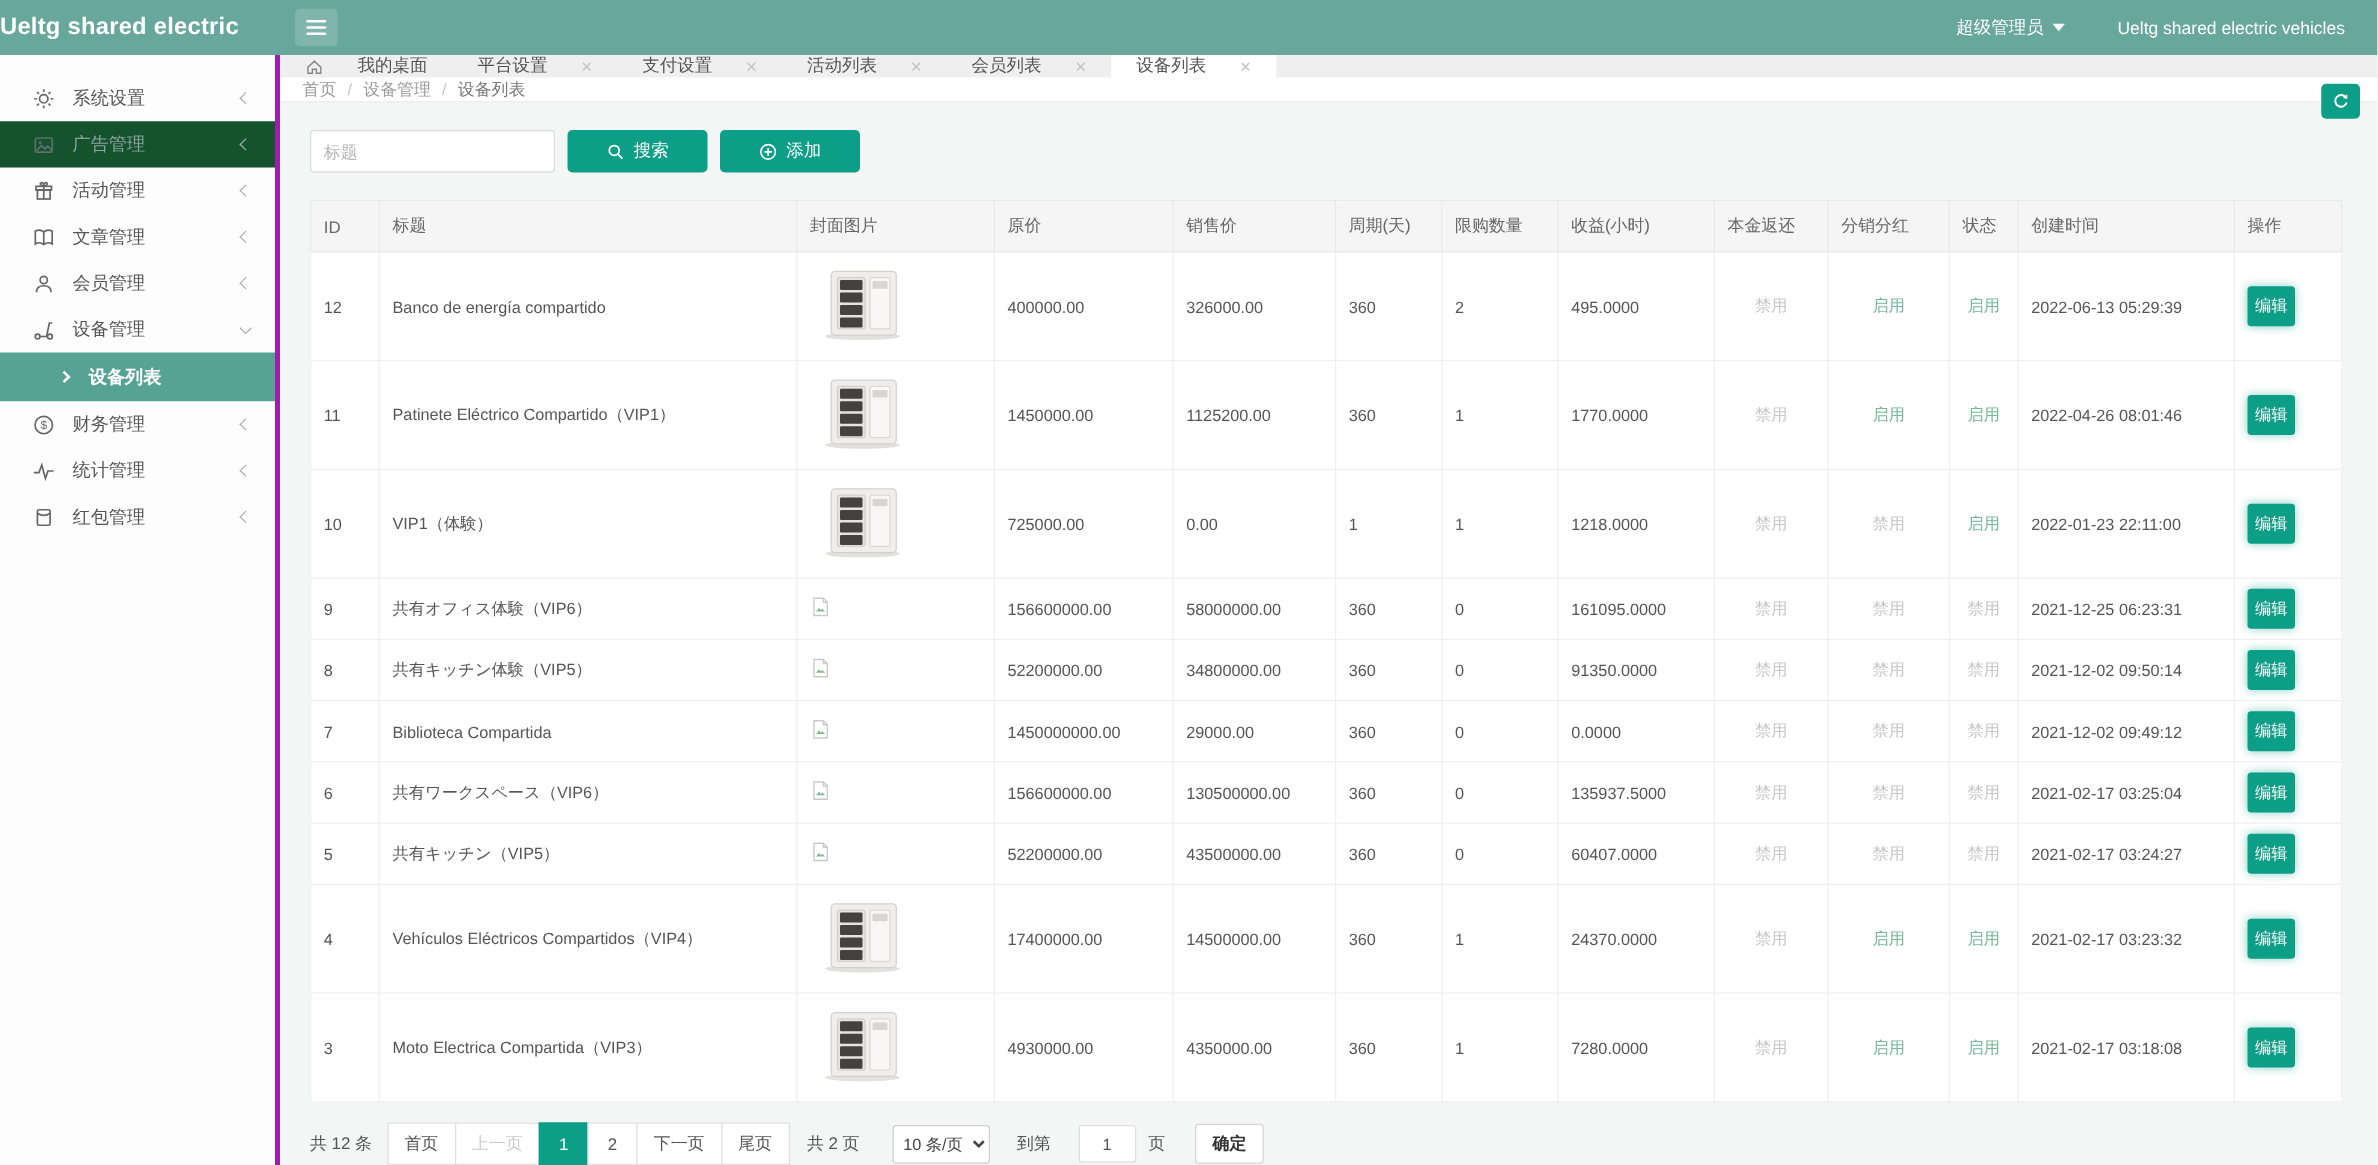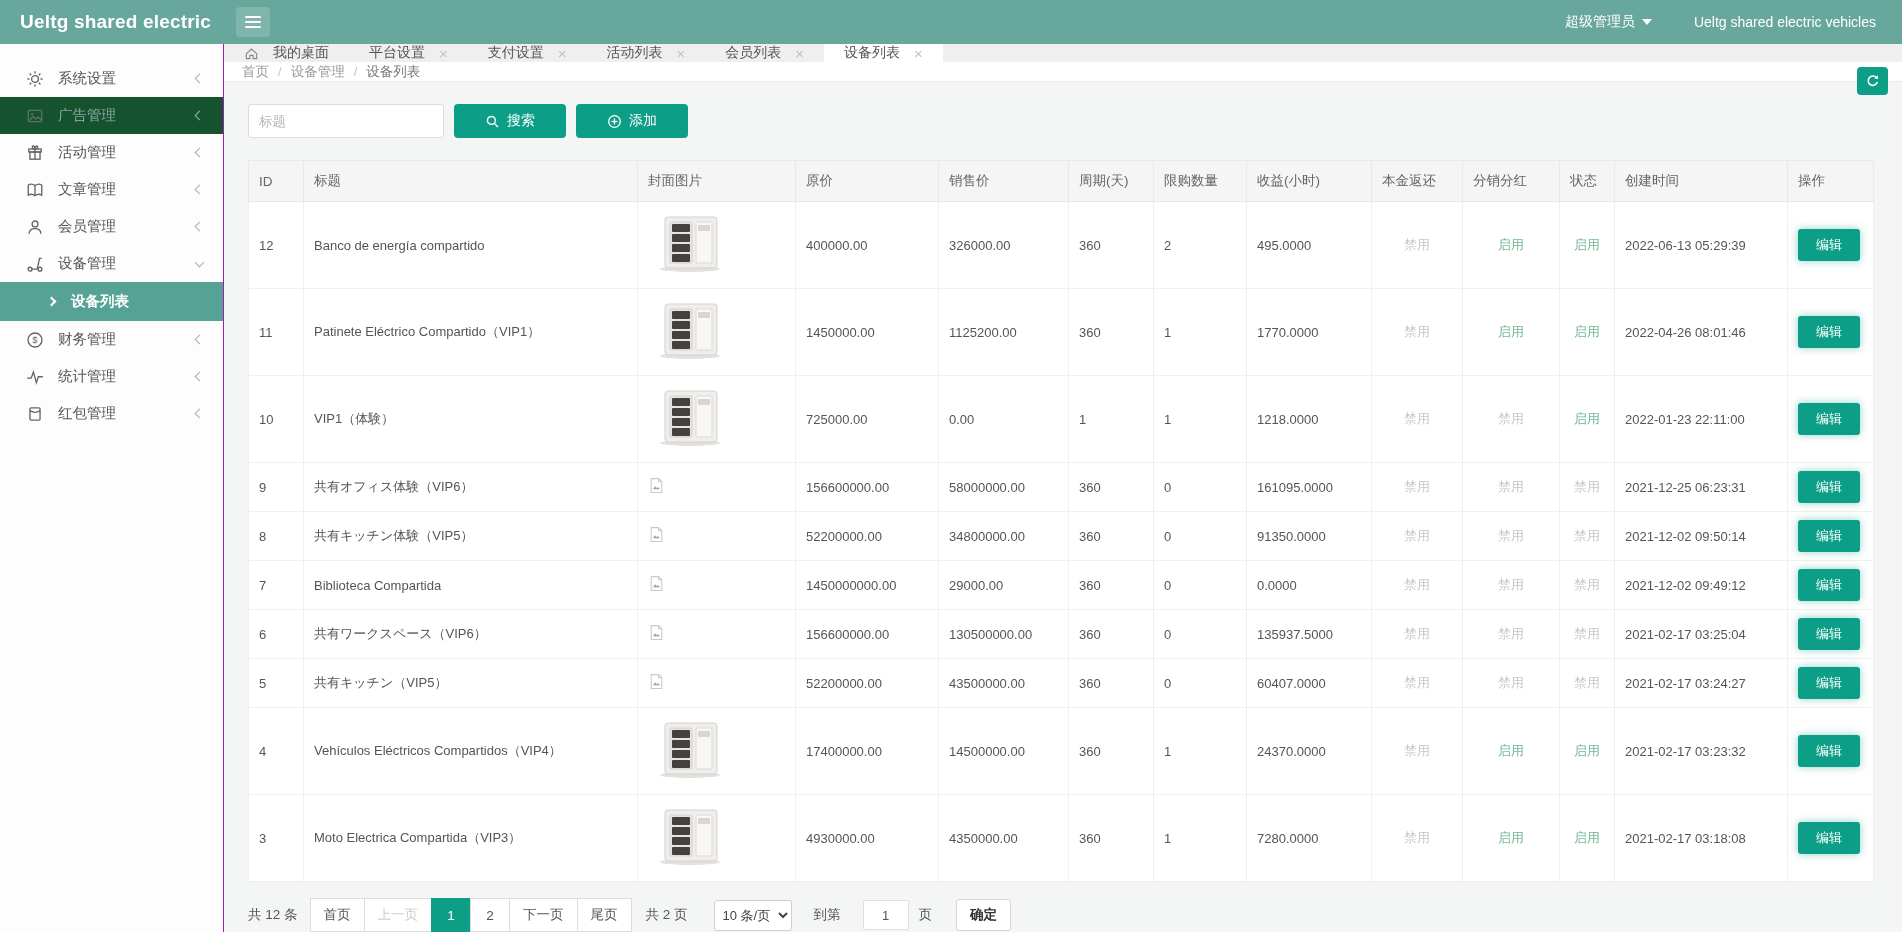--- a/index.html
+++ b/index.html
@@ -1,52 +1,52 @@
 <!DOCTYPE html>
 <html><head>
 <meta charset="utf-8">
 <style>
   * { box-sizing: border-box; margin: 0; padding: 0; }
   html,body { width:1902px; height:932px; overflow:hidden;
     font-family:"Liberation Sans","DejaVu Sans",sans-serif; background:#f4f5f5; }
 
   
   .topbar { height:44px; background:#68a79b; display:flex; align-items:center; color:#fff; }
-  .brand { width:224px; padding-left:20px; font-size:19px; font-weight:600; letter-spacing:.2px; }
+  .brand { width:224px; font-size:19px; font-weight:600; letter-spacing:.2px; }
   .hamburger { margin-left:12px; width:34px; height:30px; border-radius:4px;
     background:rgba(255,255,255,.16); display:flex; align-items:center; justify-content:center; cursor:pointer; }
   .hamburger .bars { width:16px; }
   .hamburger .bars span { display:block; height:2px; background:#fff; margin:3px 0; border-radius:1px; }
   .topbar .spacer { flex:1; }
   .admin { font-size:14px; display:flex; align-items:center; gap:7px; margin-right:42px; cursor:pointer; }
   .caret { width:0; height:0; border-left:5px solid transparent; border-right:5px solid transparent; border-top:6px solid #fff; }
   .top-right-text { font-size:14px; margin-right:26px; }
 
   .layout { display:flex; height:888px; }
 
   
-  .sidebar { width:224px; background:#fdfdfd; border-right:1px solid #a21caf; padding-top:16px; }
+  .sidebar { width:224px; background:#fdfdfd; border-right:4px solid #a21caf; padding-top:16px; }
   .side-item { height:37px; display:flex; align-items:center; padding:0 20px 0 26px; cursor:pointer; color:#555; }
   .side-item .icon { width:18px; height:18px; margin-right:14px; flex:0 0 18px; }
   .side-item .icon svg { width:18px; height:18px; display:block; }
   .side-item .lbl { font-size:14.5px; flex:1; }
   .chev { width:7px; height:7px; border-left:1.6px solid #adadad; border-bottom:1.6px solid #adadad; }
   .chev.left { transform:rotate(45deg); }
   .chev.down { transform:rotate(-45deg); margin-top:-3px; }
   .side-item.hl { background:#14532d; color:#8aa49e; }
   .side-item.hl .chev { border-color:#9ab7b1; }
   .sub-item { height:39px; background:#56a395; color:#fff; display:flex; align-items:center; padding-left:48px; cursor:pointer; }
   .sub-item .arrow { width:7px; height:7px; border-right:2px solid #fff; border-top:2px solid #fff; transform:rotate(45deg); margin-right:16px; }
   .sub-item .lbl { font-size:14.5px; font-weight:600; }
 
   
   .main { flex:1; min-width:0; display:flex; flex-direction:column; }
 
   .tabsbar { height:36px; background:#efefef; display:flex; align-items:stretch; }
-  .tab { display:flex; align-items:center; padding:0 20px; font-size:14px; color:#555; cursor:pointer; gap:14px; }
+  .tab { display:flex; align-items:center; padding:0 20px; font-size:14px; color:#555; cursor:pointer; gap:27px; }
   .tab .x { color:#c2c2c2; font-size:15px; line-height:1; }
   .tab.active { background:#fff; }
   .tab .home-ic svg { width:15px; height:15px; display:block; }
 
   .crumbbar { height:38px; background:#fff; border-bottom:1px solid #e9e9e9;
     display:flex; align-items:center; padding:0 18px; position:relative; }
   .crumb { font-size:13.5px; color:#9b9b9b; cursor:pointer; }
   .crumb.last { color:#777; cursor:default; }
   .crumb-sep { color:#c5c5c5; margin:0 9px; font-size:13px; }
   .refresh-btn { position:absolute; right:14px; top:5px; width:31px; height:28px; border-radius:4px;
@@ -70,21 +70,21 @@
   .grid th { background:#f5f5f5; border:1px solid #e9e9e9; font-weight:400; color:#666;
     text-align:left; padding:11px 10px; font-size:13.5px; }
   .grid td { border:1px solid #f0f0f0; padding:8px 10px; vertical-align:middle; }
   tr.has-photo { height:87px; }
   tr.has-broken { height:41px; }
   .imgcell .photo, .imgcell .broken { display:none; }
   tr.has-photo .imgcell .photo { display:inline-block; }
   tr.has-broken .imgcell .broken { display:inline-block; }
   .flag { color:#c7c7c7;text-align:center; }
   .flag.on { color:#74b998; }
-  .edit-btn { background:#0c9e86; color:#fff; border:none; border-radius:3px; padding:7px 18px;
+  .edit-btn { background:#0c9e86; color:#fff; border:none; border-radius:3px; padding:7px 6px;
     font-size:13px; cursor:pointer; box-shadow:0 0 8px rgba(12,158,134,.45); font-family:Liberation Serif, serif; }
 
   
   .pagebar { display:flex; align-items:center; margin-top:16px; font-size:13.5px; color:#555; }
   .pagebar .txt { margin-right:12px; }
   .pgbtn { border:1px solid #dedede; background:#fff; color:#555; min-width:40px; height:34px;
     padding:0 13px; font-size:13.5px; cursor:pointer; margin-left:-1px; font-family:inherit; }
   .pgbtn:first-of-type { margin-left:0; }
   .pgbtn.disabled { color:#ccc; cursor:default; }
   .pgbtn.active { background:#0c9e86; border-color:#0c9e86; color:#fff; }

